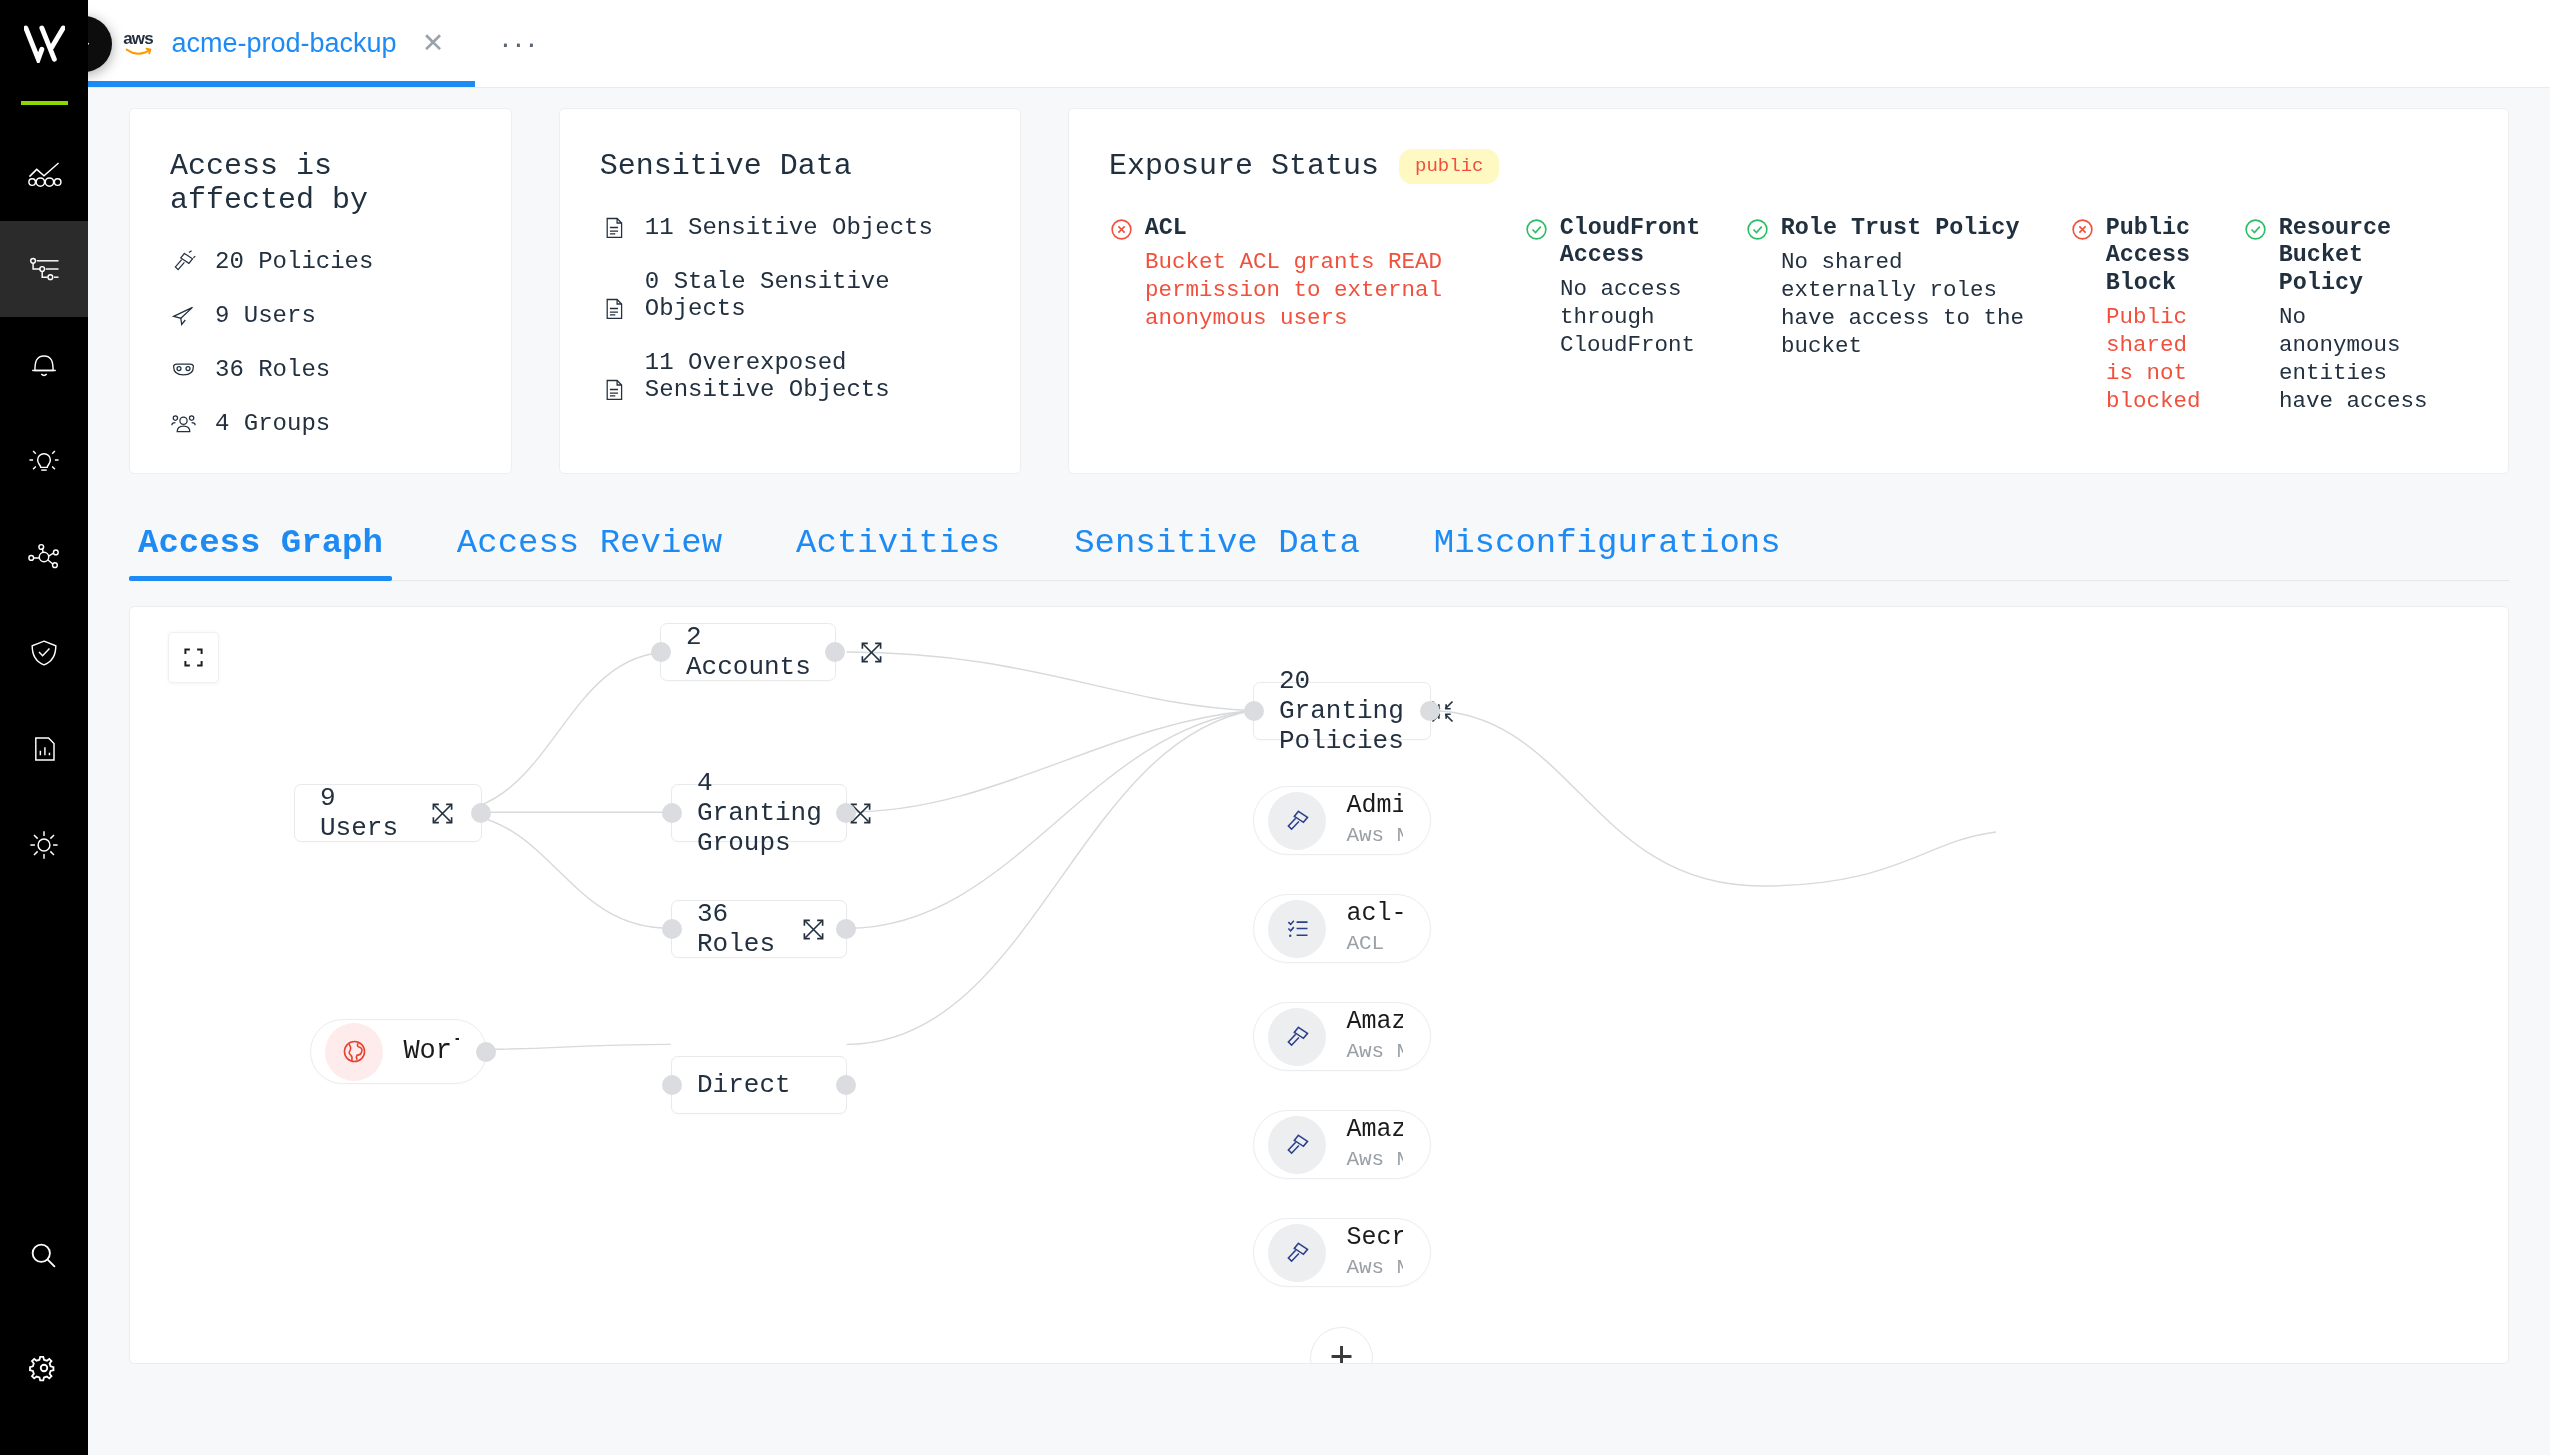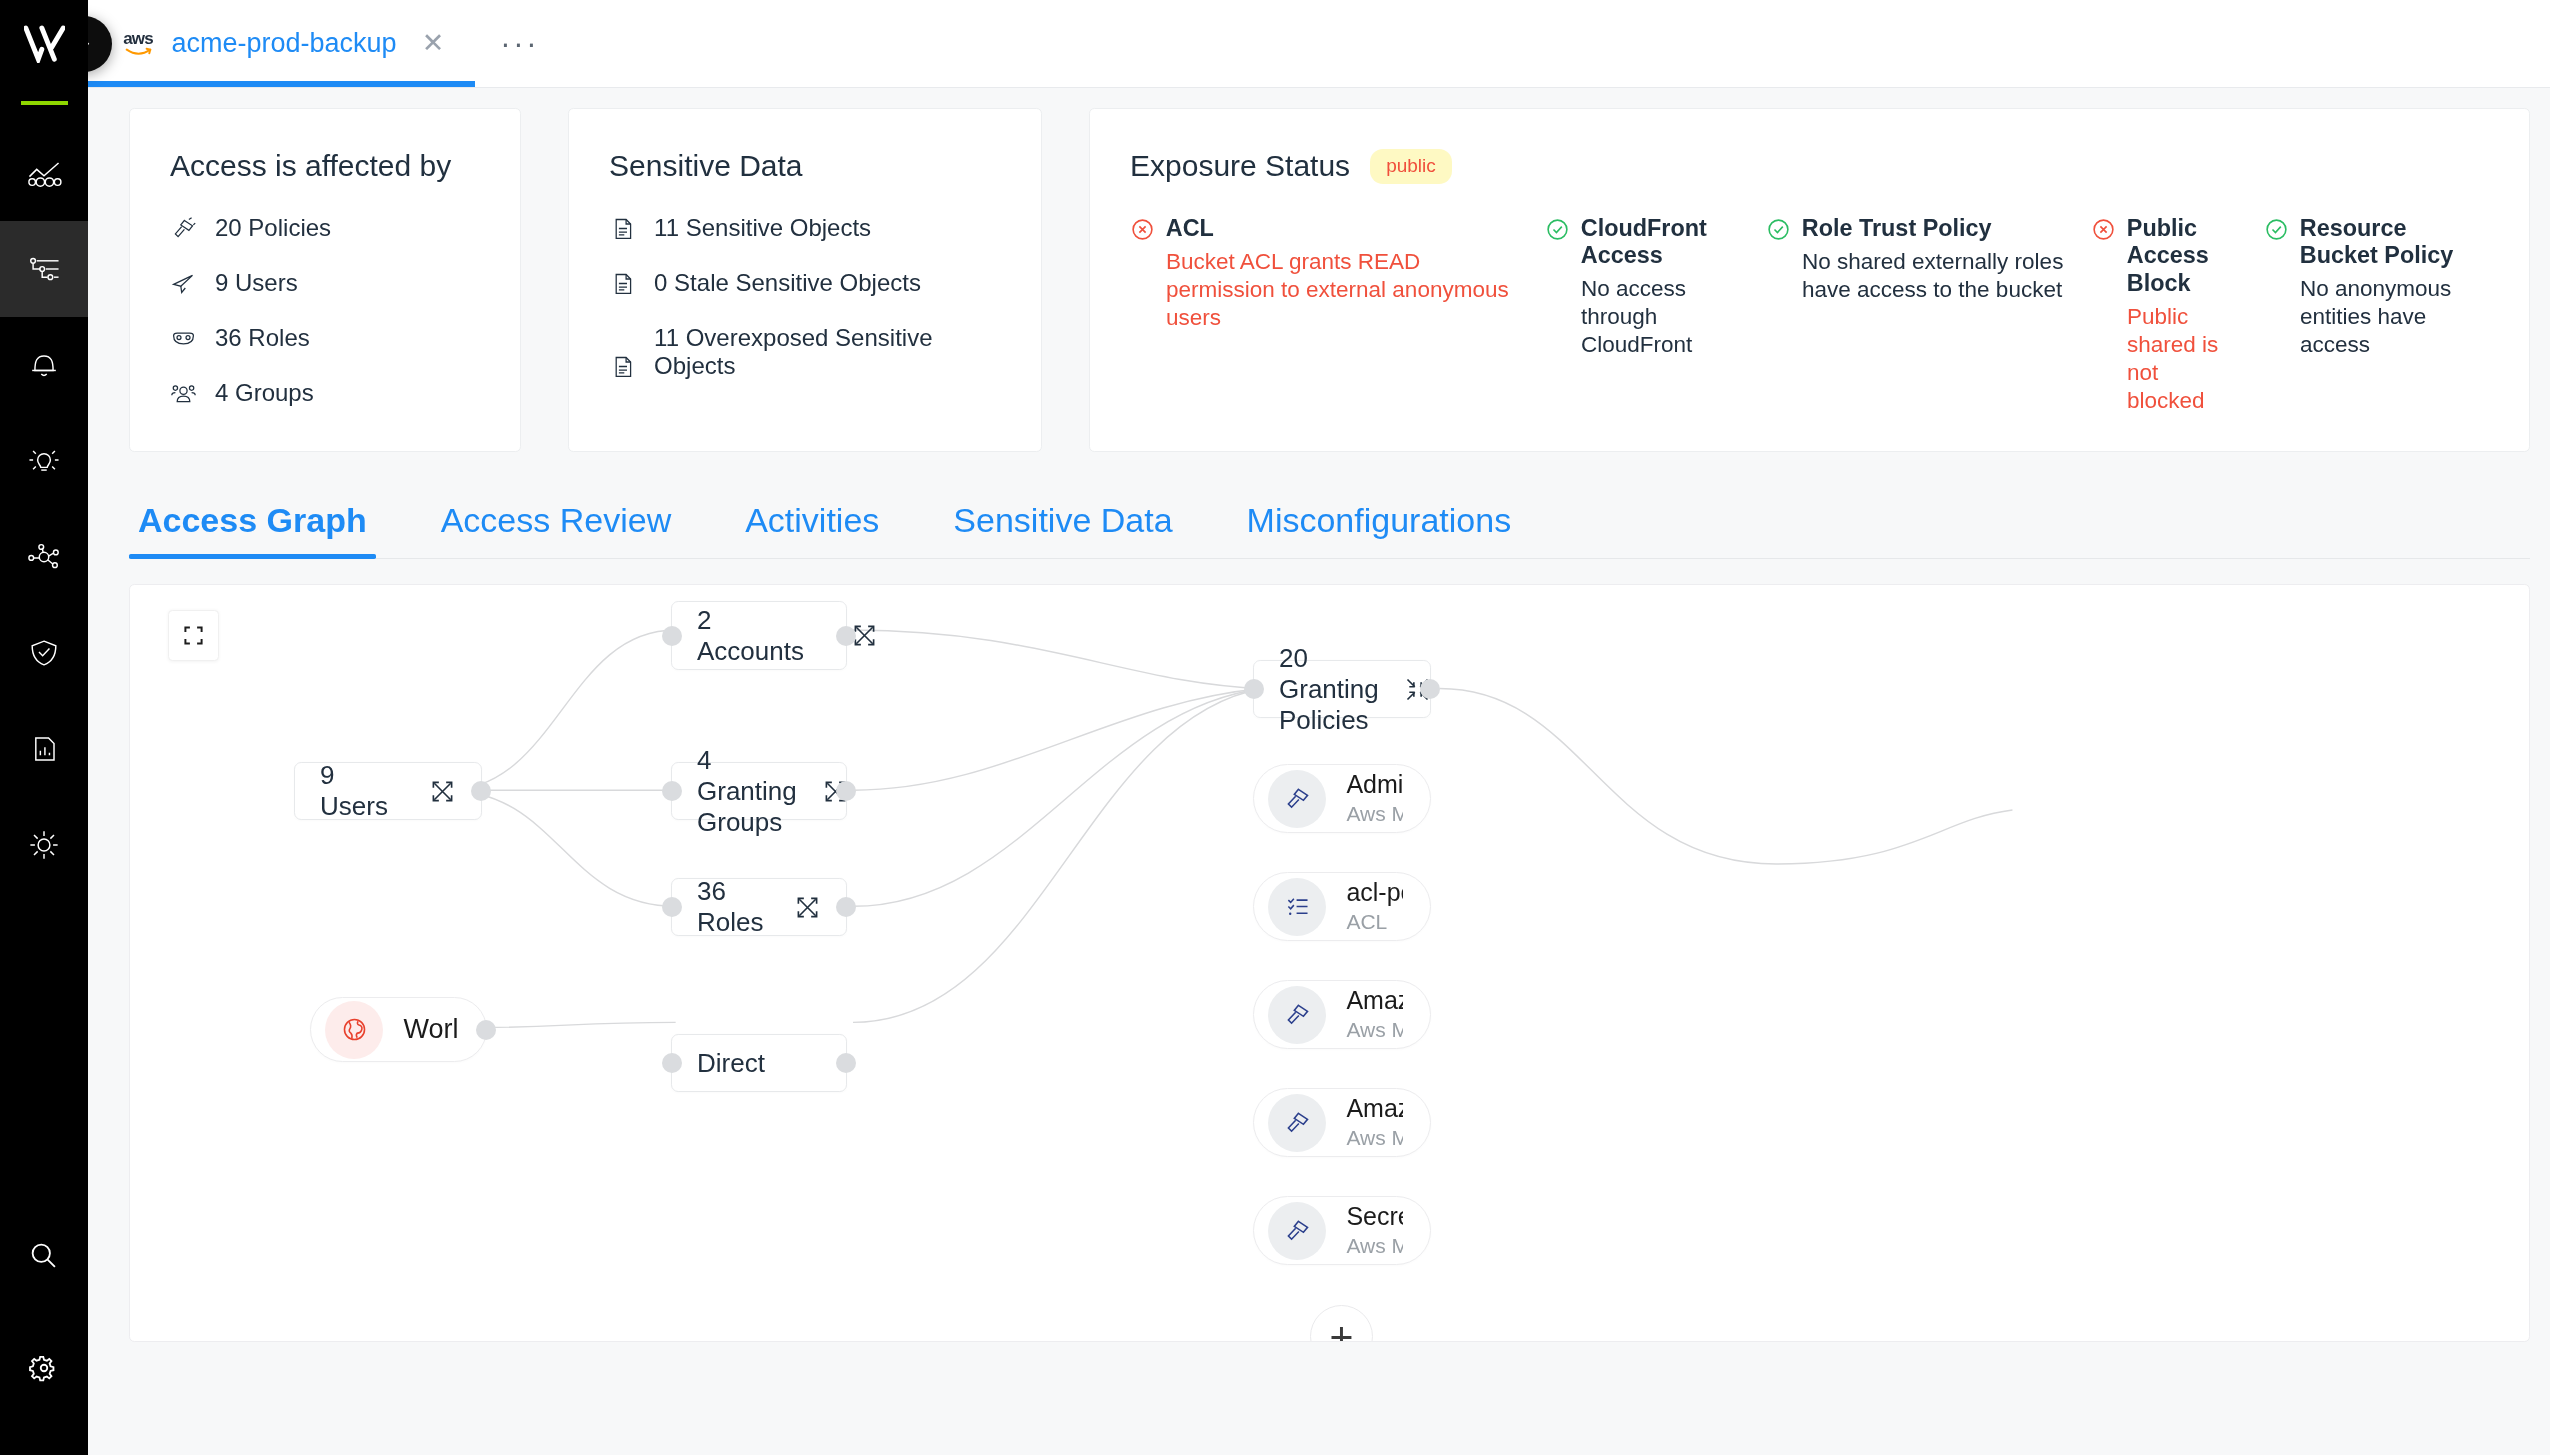--- a/index.html
+++ b/index.html
@@ -52,21 +52,21 @@
   .tab.active::after {
     content:""; position:absolute; left:0; right:0; bottom:0; height:6.3px; background:#1e8bf5;
   }
   .aws-logo { width:38px; height:31px; display:flex; flex-direction:column; align-items:center; justify-content:center; }
   .aws-logo .aws-txt { font-size:17px; font-weight:bold; color:#232f3e; line-height:1; letter-spacing:-0.9px; }
   .aws-logo .aws-smile { width:27px; height:9px; }
   .tab-close { font-size:27px; color:#9aa2ad; margin-left:10.8px; cursor:pointer; line-height:1; }
   .tab-more { font-size:31px; color:#5c6672; padding:0 25px; align-self:center; cursor:pointer; letter-spacing:2.7px; }
 
   
-  .content { padding: 20px 20px 0 41px; }
+  .content { padding: 20px 41px 0 41px; font-family: Liberation Mono, monospace; }
   .cards-row { display:flex; gap:47px; align-items:stretch; }
   .card {
     background:#ffffff; border:0.9px solid #eceef0; border-radius:5.4px;
     padding: 40px 40px 36px 40px;
   }
   .card-title { font-size: 30px; color:#21303f; font-weight:400; margin-bottom: 31px; display:flex; align-items:center; gap:20px; }
   .badge {
     font-size: 19px; color:#f04f3c; background:#fef9c3; border-radius:13px;
     padding: 6.3px 16px; font-weight:400;
   }
@@ -467,21 +467,21 @@
               <circle cx="17" cy="17" r="11"></circle>
               <path d="M11 9 Q14 13 12 16 Q10 19 13 21 Q15 23 14 27"></path>
               <path d="M21 8 Q19 11 22 12 Q26 13 25 17 Q24 21 20 21 Q18 23 20 26"></path>
             </svg>
           </span>
           <span class="pill-txt">
             <span class="pill-name">World Access</span>
           </span>
         </div>
 
-        <div class="gnode" style="left:541px; top:16px; width:176px; height:69px;gap:22px;">
+        <div class="gnode" style="left:530px; top:16px; width:176px; height:58px;gap:22px;">
           <span class="handle l"></span>
           <span class="handle r"></span>
           <span>2 Accounts</span>
           <span class="expand">
             <svg viewBox="0 0 34 34">
               <path d="M13 7 H7 V13 M21 7 H27 V13 M27 21 V27 H21 M13 27 H7 V21"></path>
               <path d="M8 8 L26 26 M26 8 L8 26"></path>
             </svg>
           </span>
         </div>

